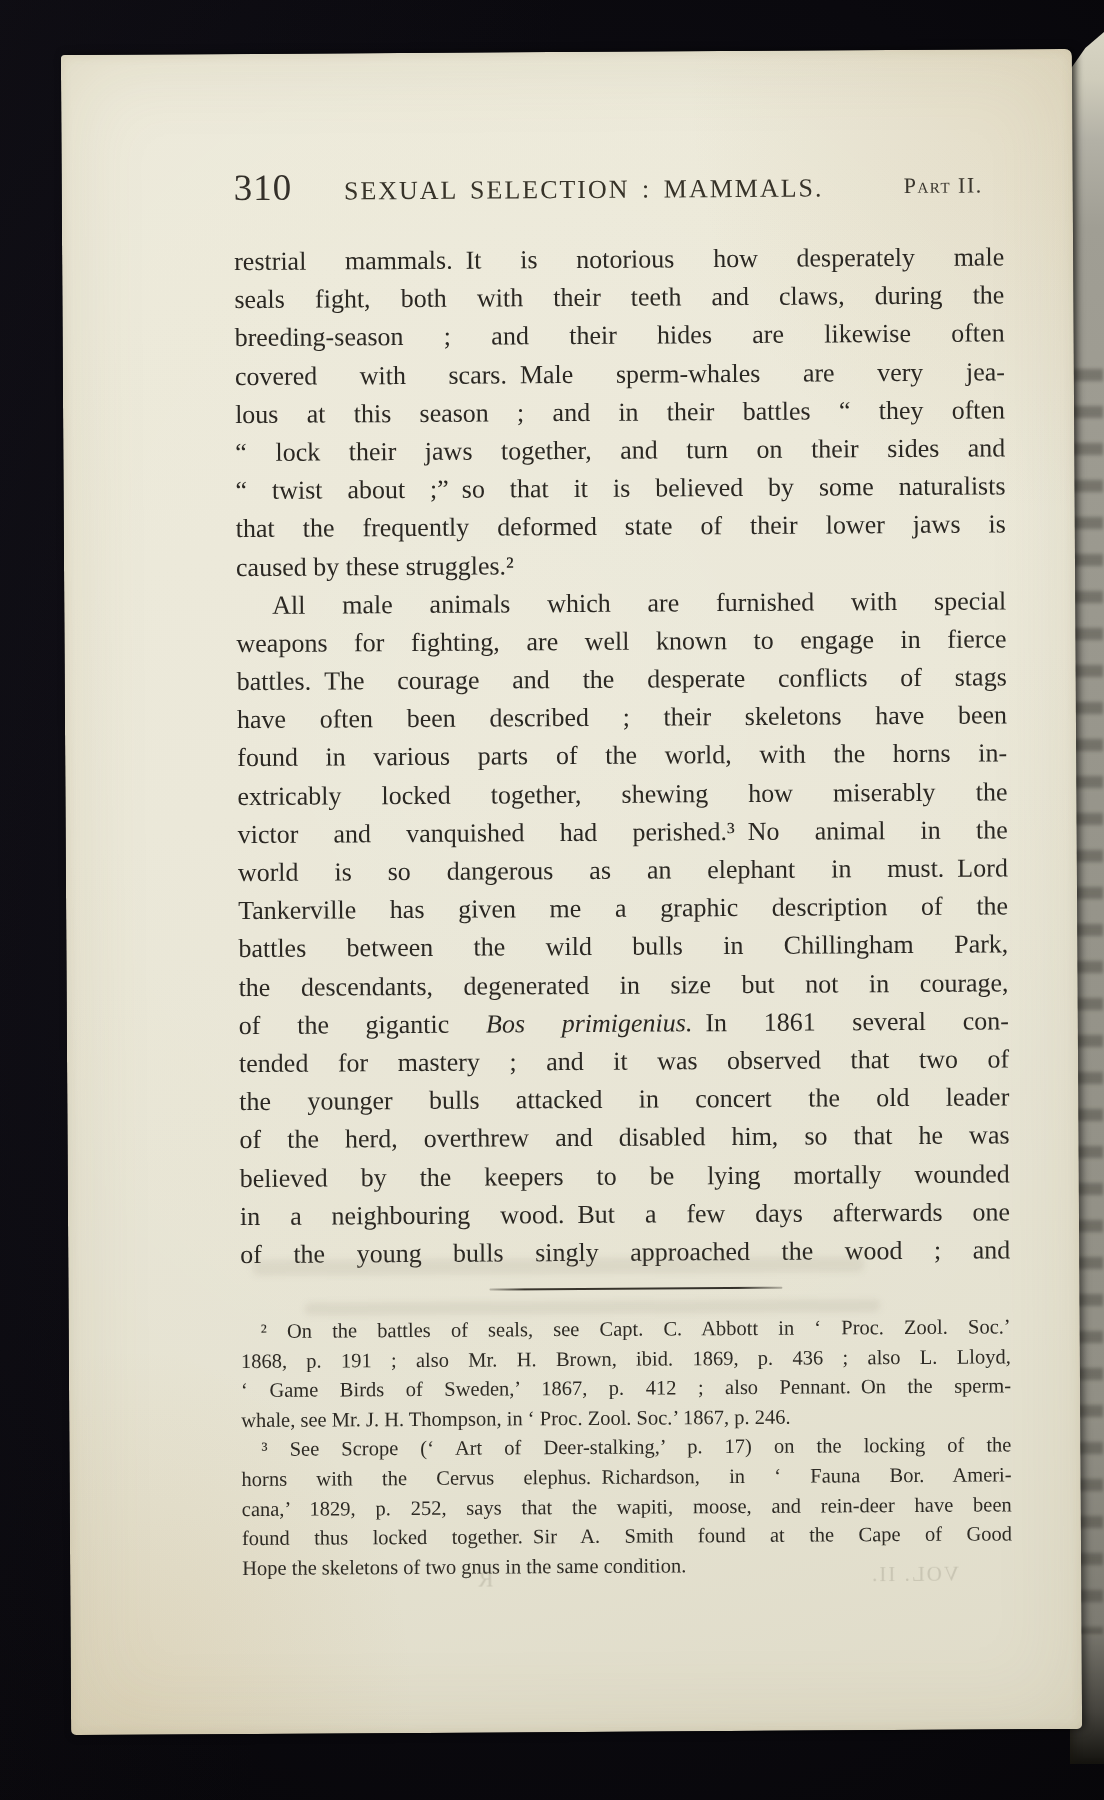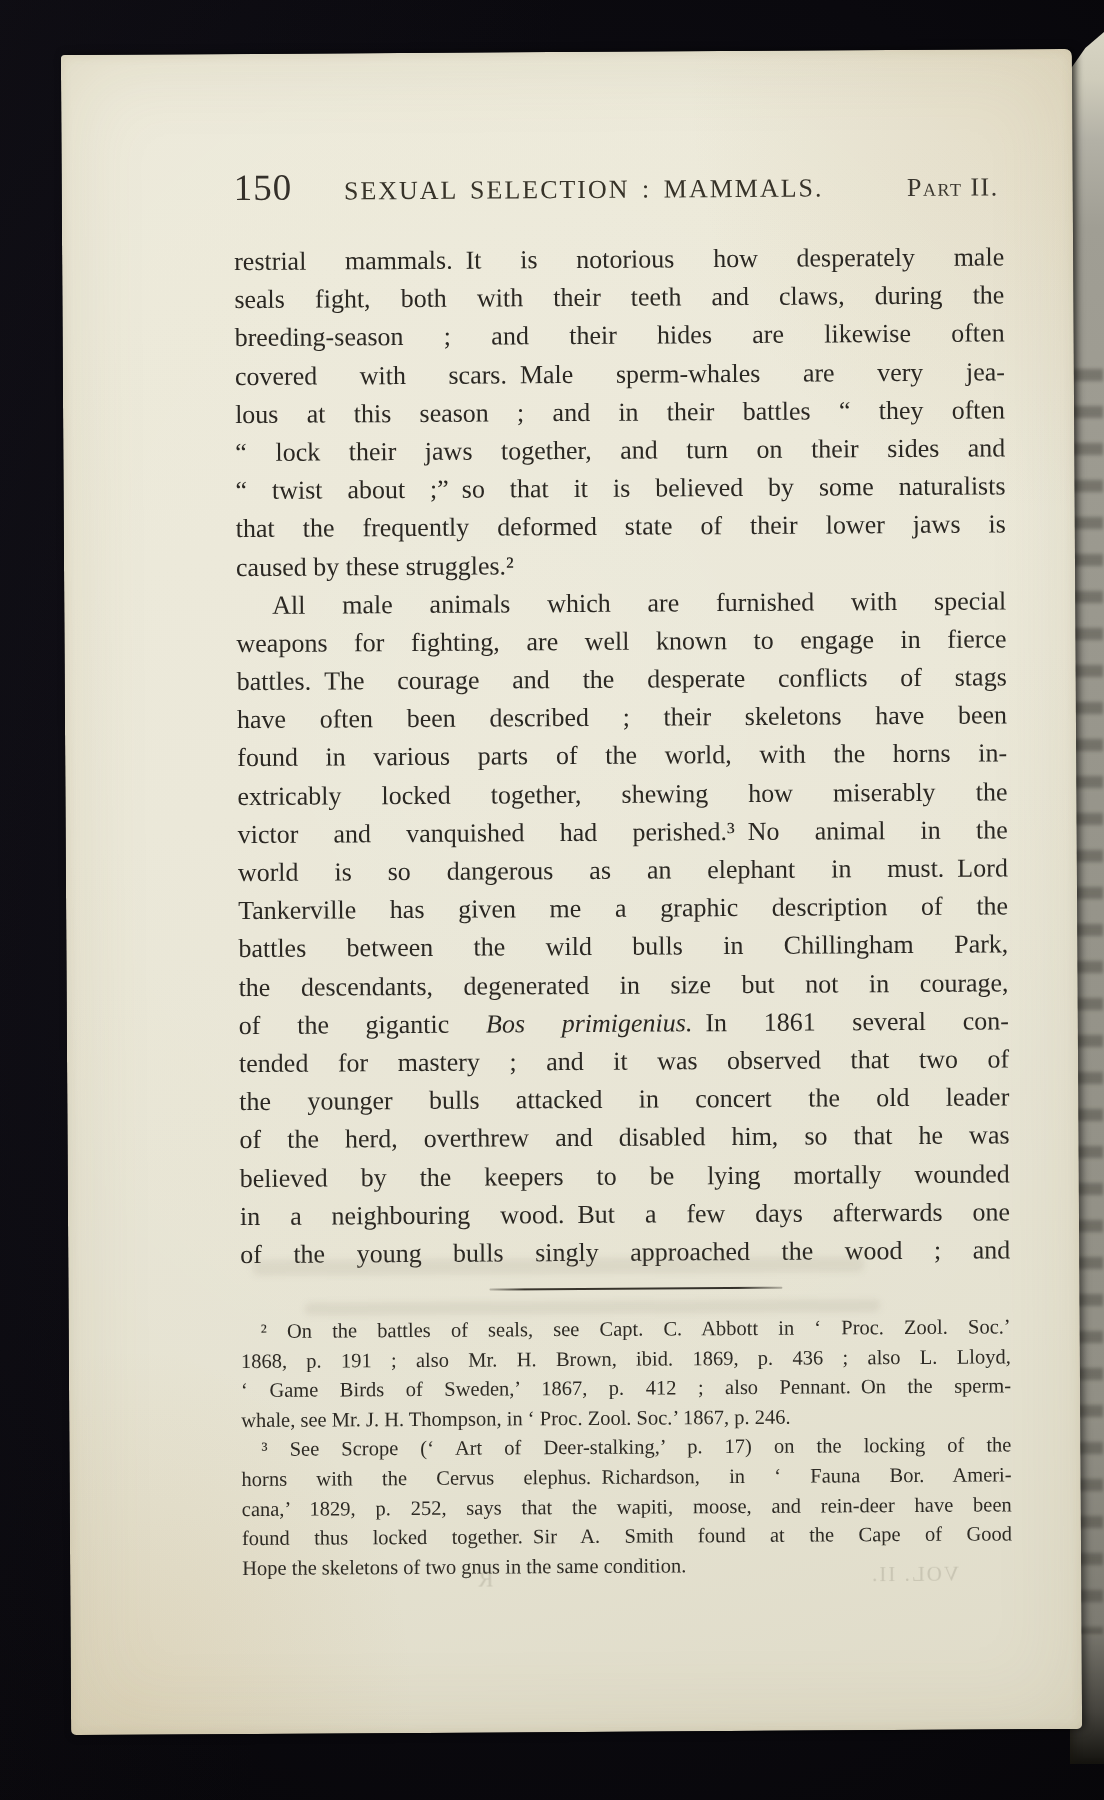--- a/index.html
+++ b/index.html
@@ -60,22 +60,22 @@
   .running-head{position:absolute;inset:0;}
   .pgnum{
     position:absolute;left:172px;top:112px;
     font-size:37px;letter-spacing:1px;color:#34302a;
   }
   .title{
     position:absolute;left:172px;top:123px;width:700px;text-align:center;
     font-size:26px;letter-spacing:2px;word-spacing:4px;color:#373329;
   }
   .part{
-    position:absolute;right:74px;top:123px;
-    font-size:26px;font-variant:small-caps;letter-spacing:1.5px;color:#3a362e;
+    position:absolute;right:90px;top:123px;
+    font-size:22px;font-variant:small-caps;letter-spacing:1.5px;color:#3a362e;
   }
   
   .body-text{
     position:absolute;left:172px;top:189px;width:770px;
     font-size:26px;line-height:var(--bpitch);color:var(--ink);
   }
   .bline{height:var(--bpitch);overflow:visible;}
   .just{text-align:justify;text-align-last:justify;}
   .para.indent .bline:first-child{text-indent:36px;}
   .it{font-style:italic;}
@@ -110,21 +110,21 @@
 
 <div class="scene">
 
   <div class="edge-strip">
     <div class="strip-texture"></div>
   </div>
 
   <div class="page">
 
     <div class="running-head">
-      <span class="pgnum">150</span>
+      <span class="pgnum">310</span>
       <span class="title">SEXUAL SELECTION : MAMMALS.</span>
       <span class="part">Part II.</span>
     </div>
 
     <div class="body-text">
         <div class="para">
           <div class="bline just"><span>restrial mammals. It is notorious how desperately male</span></div>
           <div class="bline just"><span>seals fight, both with their teeth and claws, during the</span></div>
           <div class="bline just"><span>breeding-season ; and their hides are likewise often</span></div>
           <div class="bline just"><span>covered with scars. Male sperm-whales are very jea-</span></div>

